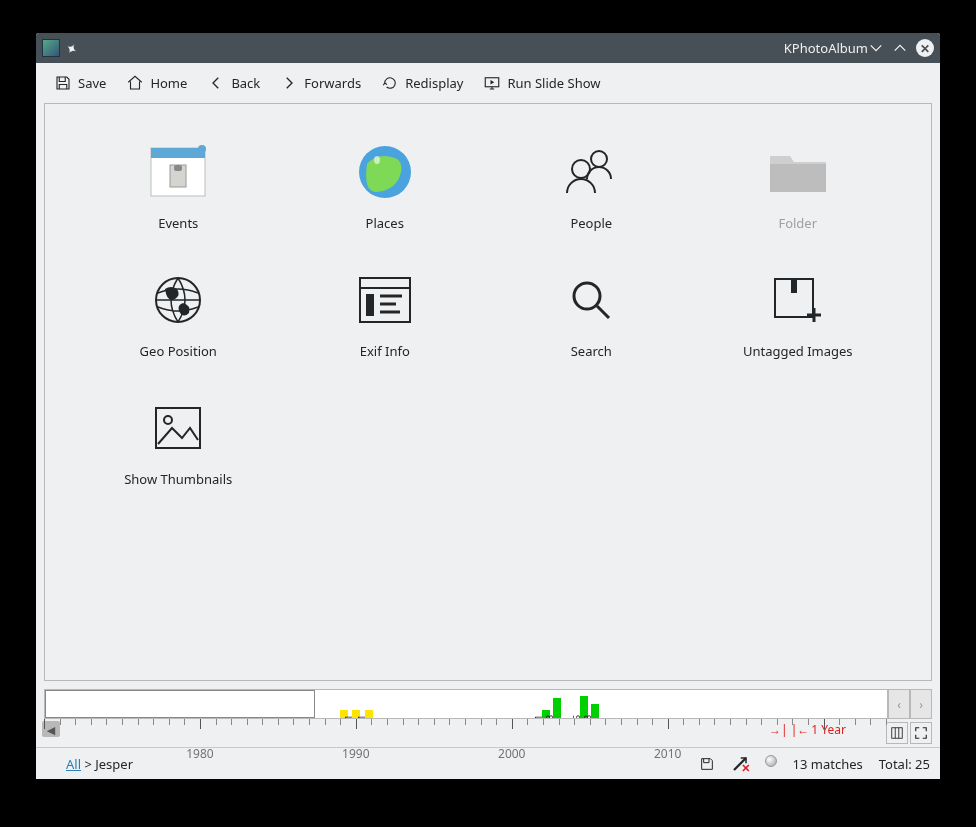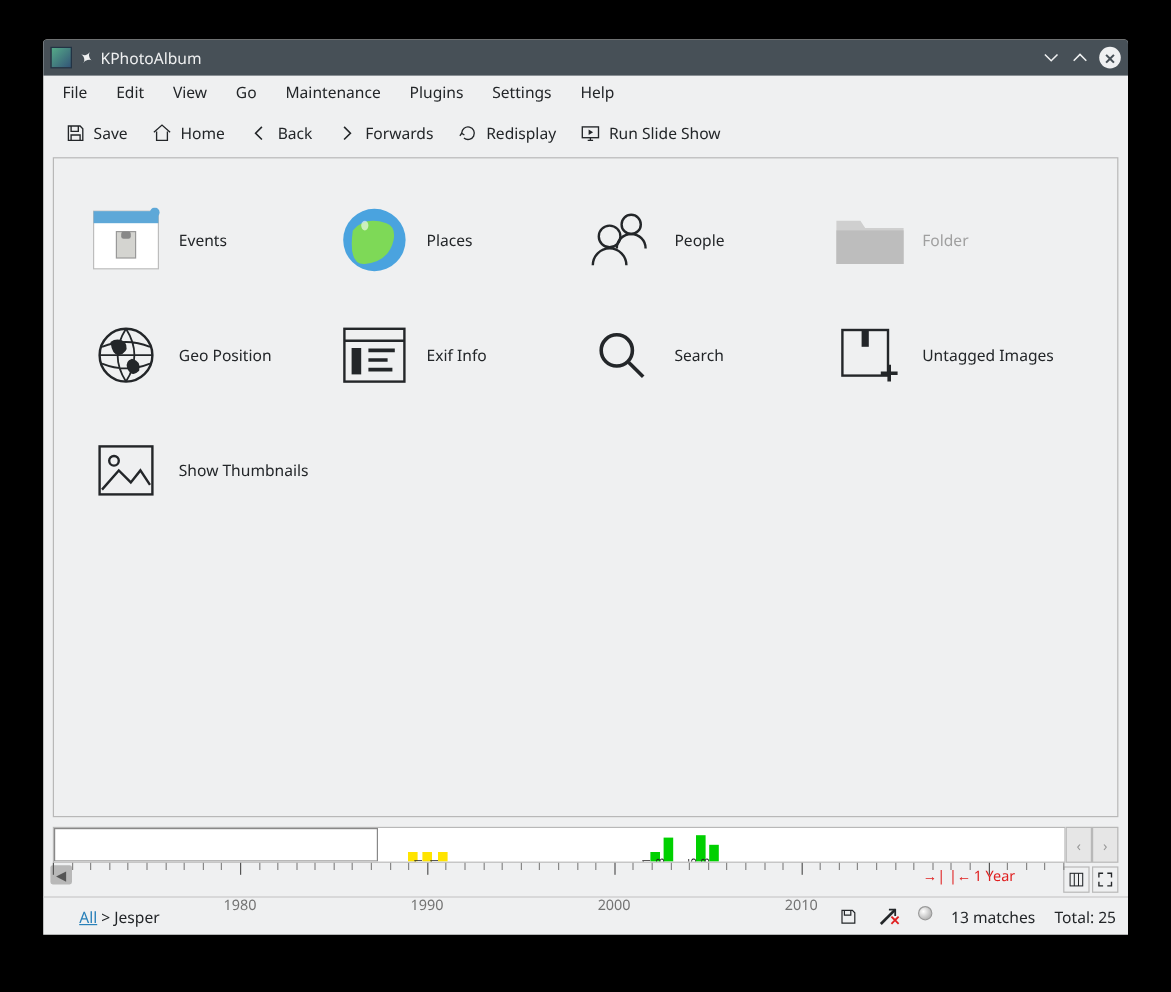--- a/index.html
+++ b/index.html
@@ -34,21 +34,21 @@
     font-size: 13px;
     padding: 0 6px;
   }
   .titlebar .app-icon {
     width: 18px; height: 18px;
     margin-right: 6px;
     background: linear-gradient(135deg,#5a8 0%,#357 100%);
     border:1px solid #234;
   }
   .titlebar .pin { margin-right: 6px; color:#eff0f1; font-size:14px; transform:rotate(30deg); }
-  .titlebar .title { flex: 1; text-align: left; }
+  .titlebar .title { flex: 1; text-align: right; }
   .titlebar .wbtns { display:flex; gap:8px; align-items:center;}
   .titlebar .wbtn { width:16px;height:16px;display:flex;align-items:center;justify-content:center;color:#eff0f1;}
   .titlebar .close-btn { width:18px;height:18px;border-radius:50%;background:#eff0f1;color:#475057;display:flex;align-items:center;justify-content:center;font-weight:bold;font-size:12px;}
   .menubar {
     height: 28px;
     display:flex;
     align-items:center;
     padding: 0 4px;
     border-bottom: 0px solid #c8c8c8;
   }
@@ -81,21 +81,21 @@
     overflow:hidden;
   }
   .grid {
     display:grid;
     grid-template-columns: repeat(4, 1fr);
     gap: 40px 0;
     padding: 40px 30px;
   }
   .cat {
     display:flex;
-    flex-direction:row;
+    flex-direction:column;
     align-items:center;
     gap: 14px;
     cursor:default;
   }
   .cat .icon-box { width:60px;height:56px; display:flex;align-items:center;justify-content:center;}
   .cat .cat-label { font-size:13px; color:#232629;}
   .cat.disabled .cat-label { color:#a0a0a0; }
   .timeline-wrap {
     margin: 4px 8px 0 8px;
     display:flex;
@@ -173,30 +173,20 @@
         </div>
       <div class="wbtn">
           <svg viewBox="0 0 16 16" width="14" height="14">
             <path d="M2 11 L8 5 L14 11" stroke="#eff0f1" stroke-width="1.5" fill="none"></path>
           </svg>
         </div>
       <div class="close-btn">✕</div>
     </div>
   </div>
 
-  <div class="menubar">
-    <div class="menu-item">File</div>
-    <div class="menu-item">Edit</div>
-    <div class="menu-item">View</div>
-    <div class="menu-item">Go</div>
-    <div class="menu-item">Maintenance</div>
-    <div class="menu-item">Plugins</div>
-    <div class="menu-item">Settings</div>
-    <div class="menu-item">Help</div>
-  </div>
 
   <div class="toolbar">
     <div class="tbtn">
       <svg viewBox="0 0 24 24">
           <path d="M4 4h13l3 3v13H4z M7 4v6h8V4 M7 20v-6h10v6" stroke="#232629" stroke-width="1.5" fill="none"></path>
         </svg>
       <span class="lbl">Save</span>
     </div>
     <div class="tbtn">
       <svg viewBox="0 0 24 24">

